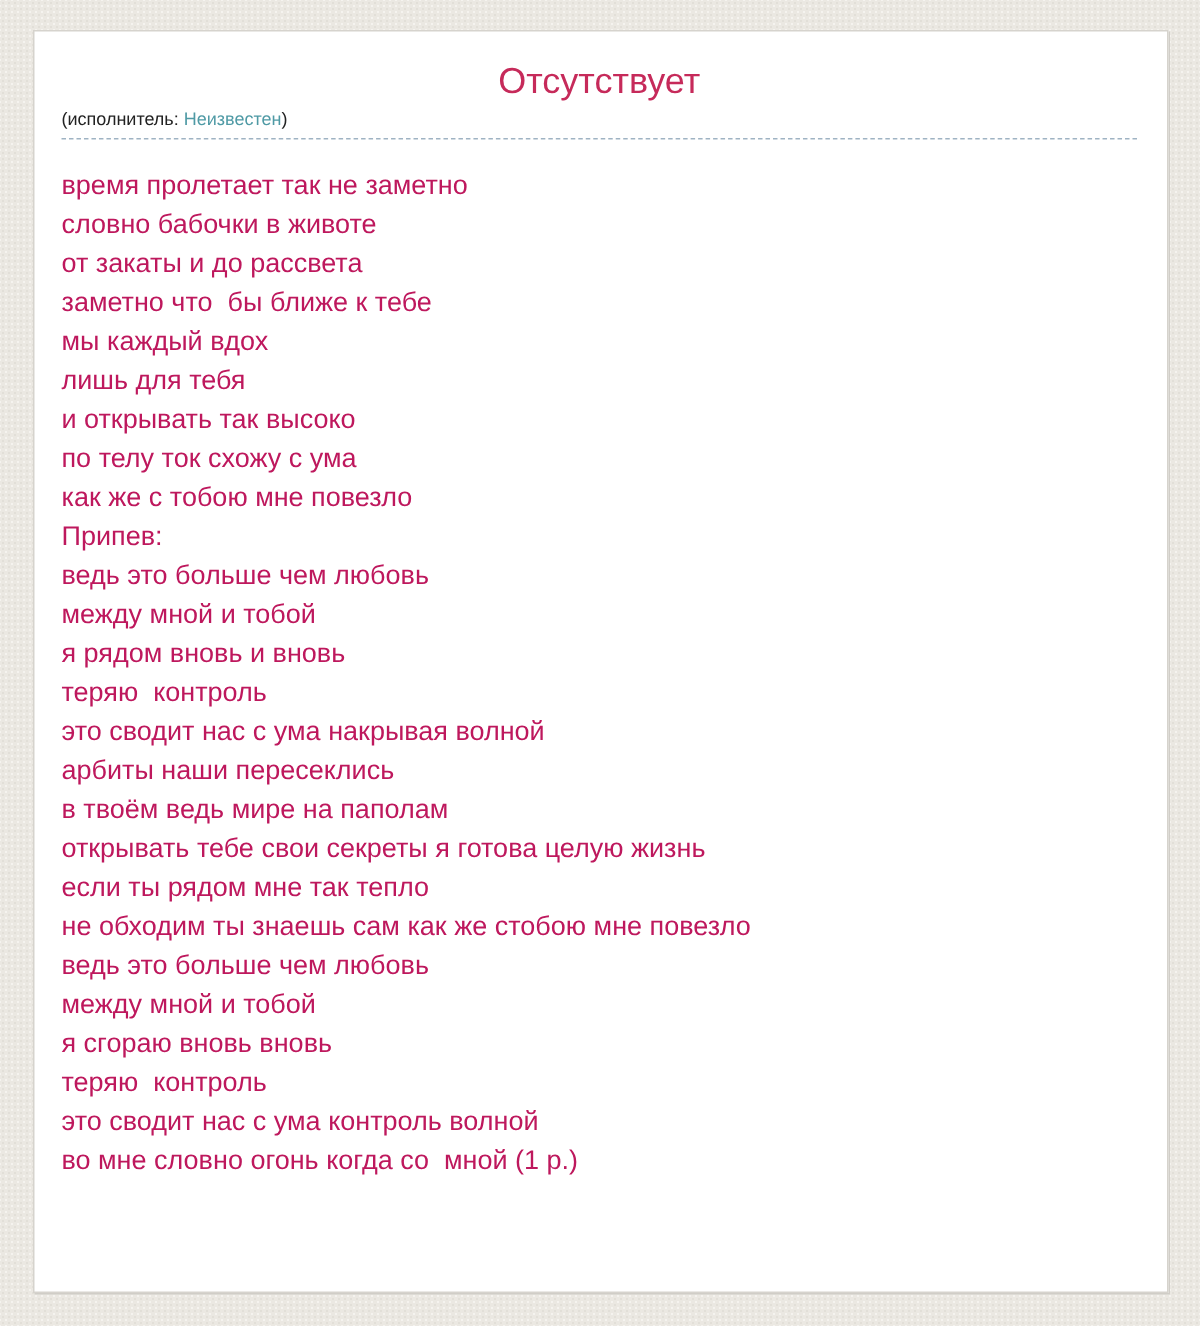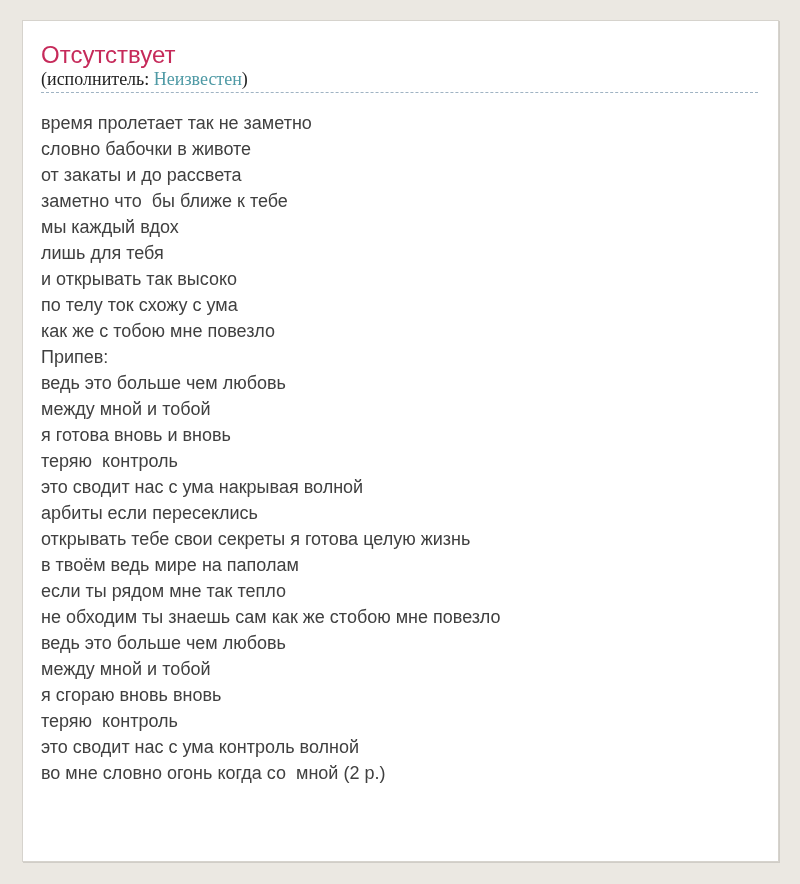--- a/index.html
+++ b/index.html
@@ -32,40 +32,40 @@
   .header {
     border-bottom: 1px dashed #9fb3c3;
     padding-bottom: 3px;
   }
 
   .song-title {
     font-size: 24px;
     line-height: 28px;
     font-weight: normal;
     color: #c62a5a;
+    text-align: center;
   }
 
   .artist-line {
-    font-size: 18px;
+    font-size: 12px;
     line-height: 20px;
     color: #222222;
-    font-family: Liberation Serif, serif;
   }
 
   .artist-link {
     color: #4f9aa5;
     text-decoration: none;
     cursor: pointer;
   }
 
   .lyrics {
     margin-top: 17px;
     font-size: 18px;
     line-height: 26px;
-    color: #404040;
+    color: #be185d;
   }
 
   .lyric-line {
     white-space: pre-wrap; 
   }
 </style>
 </head>
 <body>
 
 <div class="card">
@@ -81,29 +81,29 @@
       <div class="lyric-line">от закаты и до рассвета</div>
       <div class="lyric-line">заметно что  бы ближе к тебе</div>
       <div class="lyric-line">мы каждый вдох</div>
       <div class="lyric-line">лишь для тебя</div>
       <div class="lyric-line">и открывать так высоко</div>
       <div class="lyric-line">по телу ток схожу с ума</div>
       <div class="lyric-line">как же с тобою мне повезло</div>
       <div class="lyric-line">Припев:</div>
       <div class="lyric-line">ведь это больше чем любовь</div>
       <div class="lyric-line">между мной и тобой</div>
-      <div class="lyric-line">я готова вновь и вновь</div>
+      <div class="lyric-line">я рядом вновь и вновь</div>
       <div class="lyric-line">теряю  контроль</div>
       <div class="lyric-line">это сводит нас с ума накрывая волной</div>
-      <div class="lyric-line">арбиты если пересеклись</div>
+      <div class="lyric-line">арбиты наши пересеклись</div>
+      <div class="lyric-line">в твоём ведь мире на паполам</div>
       <div class="lyric-line">открывать тебе свои секреты я готова целую жизнь</div>
-      <div class="lyric-line">в твоём ведь мире на паполам</div>
       <div class="lyric-line">если ты рядом мне так тепло</div>
       <div class="lyric-line">не обходим ты знаешь сам как же стобою мне повезло</div>
       <div class="lyric-line">ведь это больше чем любовь</div>
       <div class="lyric-line">между мной и тобой</div>
       <div class="lyric-line">я сгораю вновь вновь</div>
       <div class="lyric-line">теряю  контроль</div>
       <div class="lyric-line">это сводит нас с ума контроль волной</div>
-      <div class="lyric-line">во мне словно огонь когда со  мной (2 р.)</div>
+      <div class="lyric-line">во мне словно огонь когда со  мной (1 р.)</div>
     </div>
 
 </div>
 
 </body></html>

